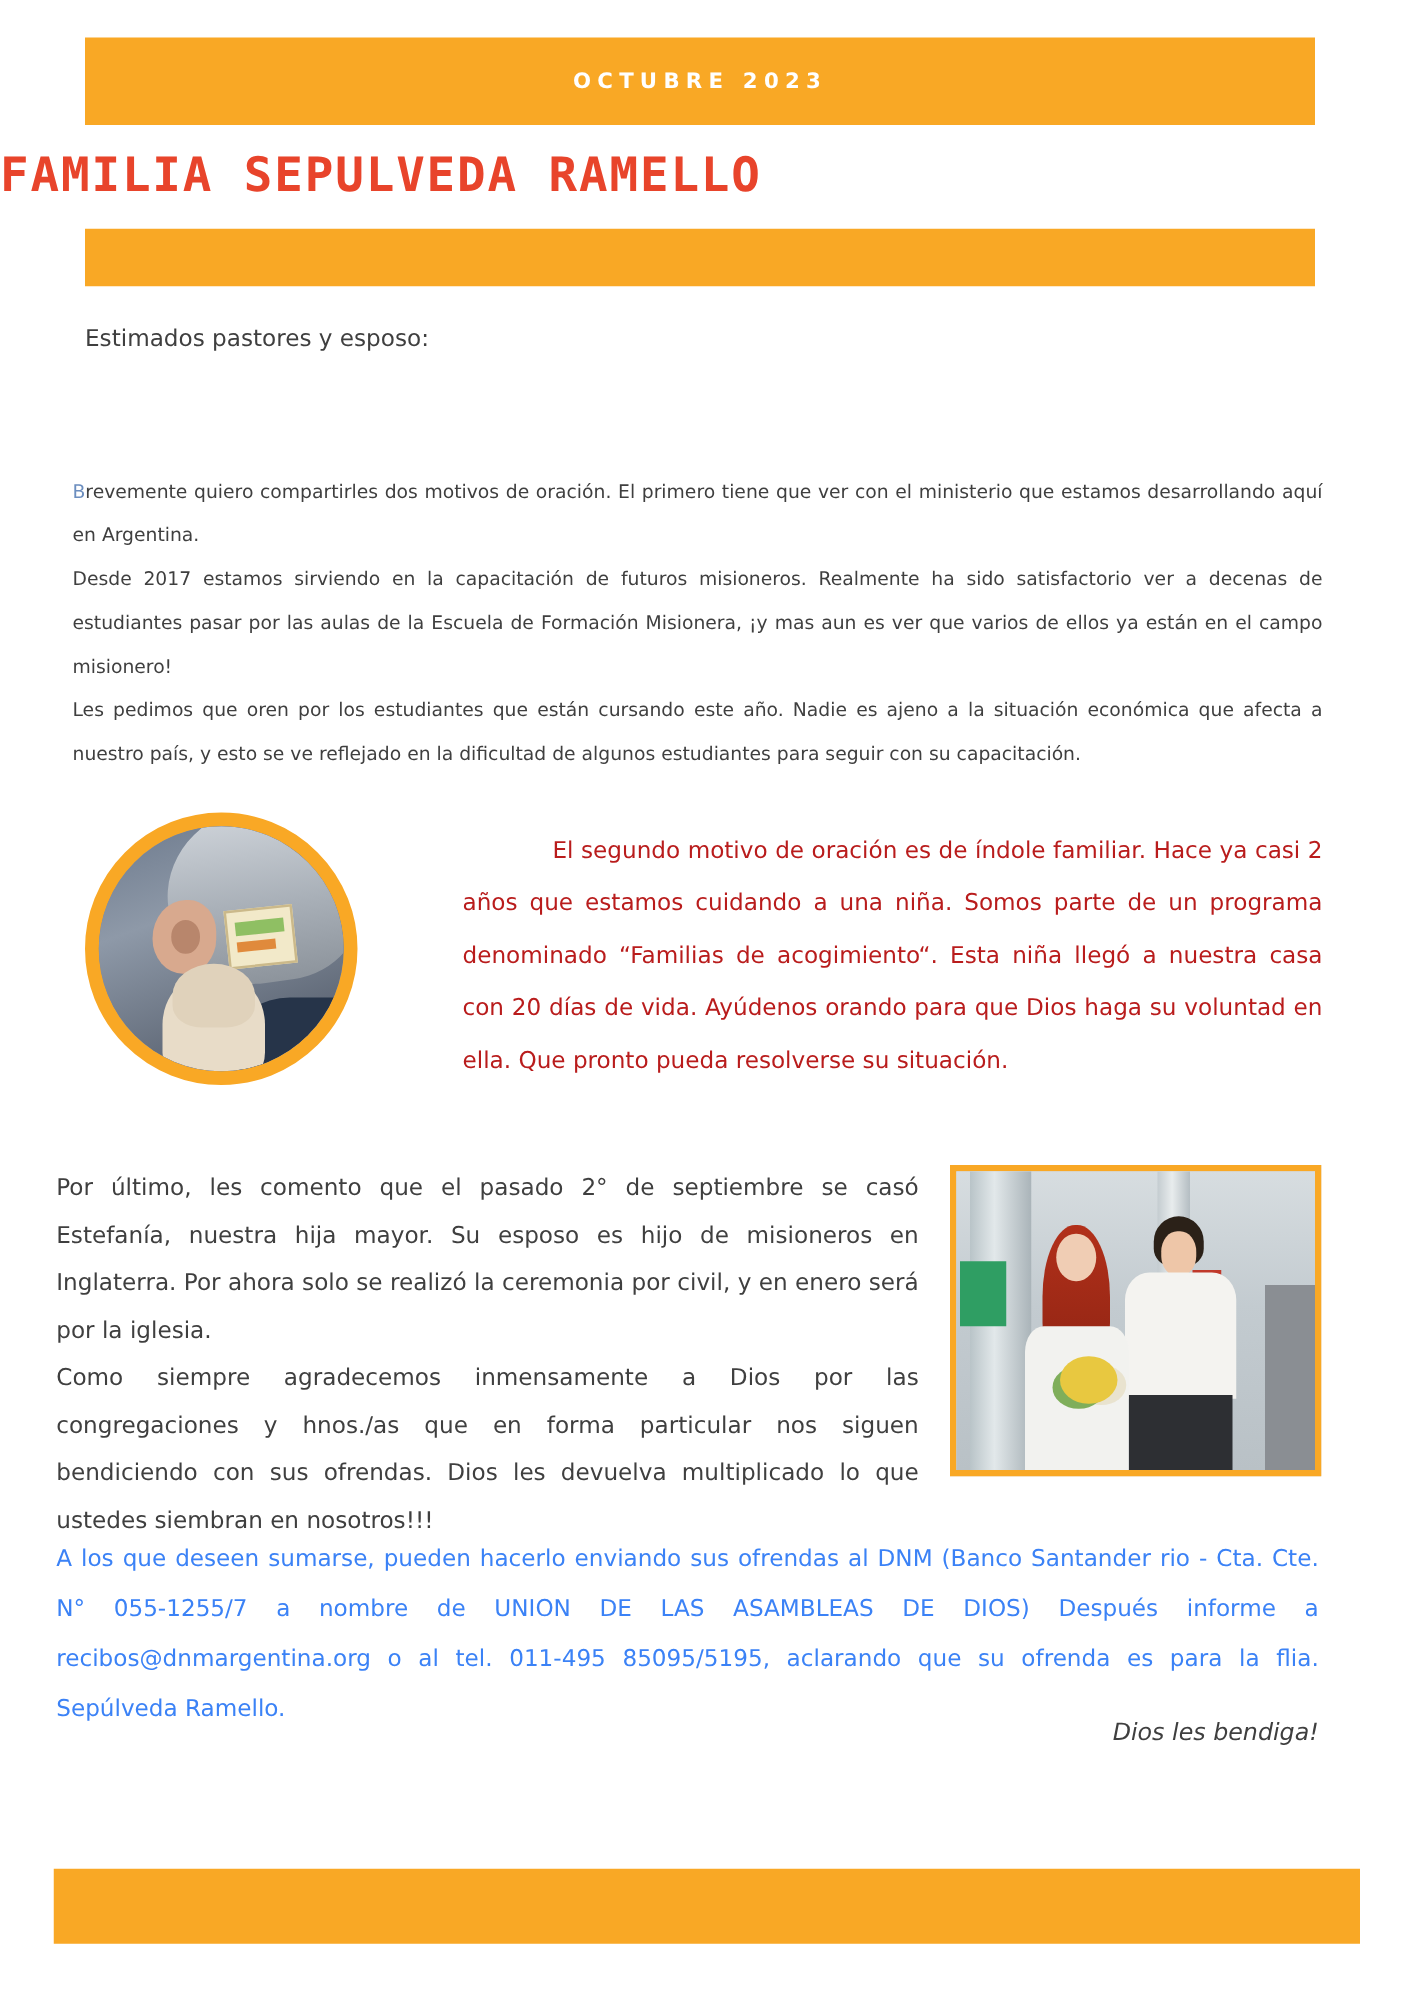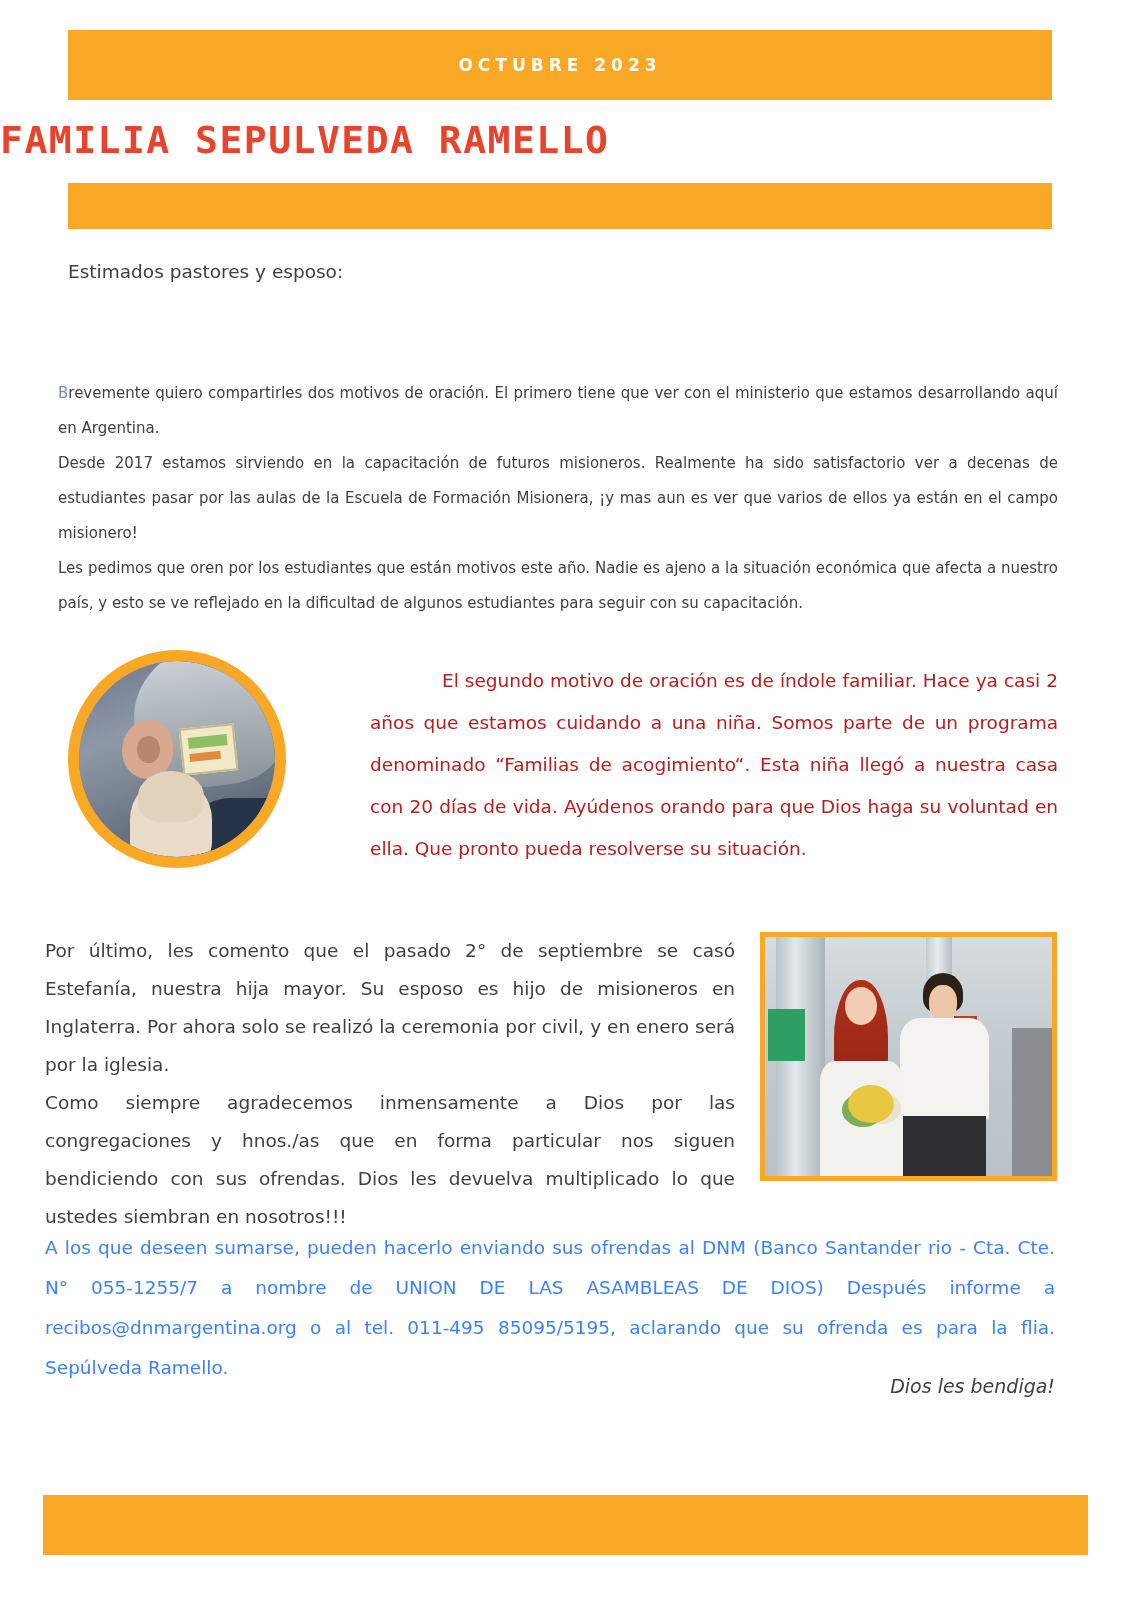--- a/index.html
+++ b/index.html
@@ -330,21 +330,21 @@
 
   <div class="subband"></div>
 
   <div class="greeting">
     <div>Estimados pastores y esposo:</div>
   </div>
 
   <div class="para-block">
     <p><span class="cap">B</span><span>revemente quiero compartirles dos motivos de oración. El primero tiene que ver con el ministerio que estamos desarrollando aquí en Argentina.</span></p>
     <p>Desde 2017 estamos sirviendo en la capacitación de futuros misioneros. Realmente ha sido satisfactorio ver a decenas de estudiantes pasar por las aulas de la Escuela de Formación Misionera, ¡y mas aun es ver que varios de ellos ya están en el campo misionero!</p>
-    <p>Les pedimos que oren por los estudiantes que están motivos este año. Nadie es ajeno a la situación económica que afecta a nuestro país, y esto se ve reflejado en la dificultad de algunos estudiantes para seguir con su capacitación.</p>
+    <p>Les pedimos que oren por los estudiantes que están cursando este año. Nadie es ajeno a la situación económica que afecta a nuestro país, y esto se ve reflejado en la dificultad de algunos estudiantes para seguir con su capacitación.</p>
   </div>
 
   <div class="circle-photo">
     <div class="cp-inner">
       <div class="cp-hair"></div>
       <div class="cp-ear"></div>
       <div class="cp-card"></div>
       <div class="cp-shoulder"></div>
       <div class="cp-baby"></div>
       <div class="cp-babyhat"></div>

